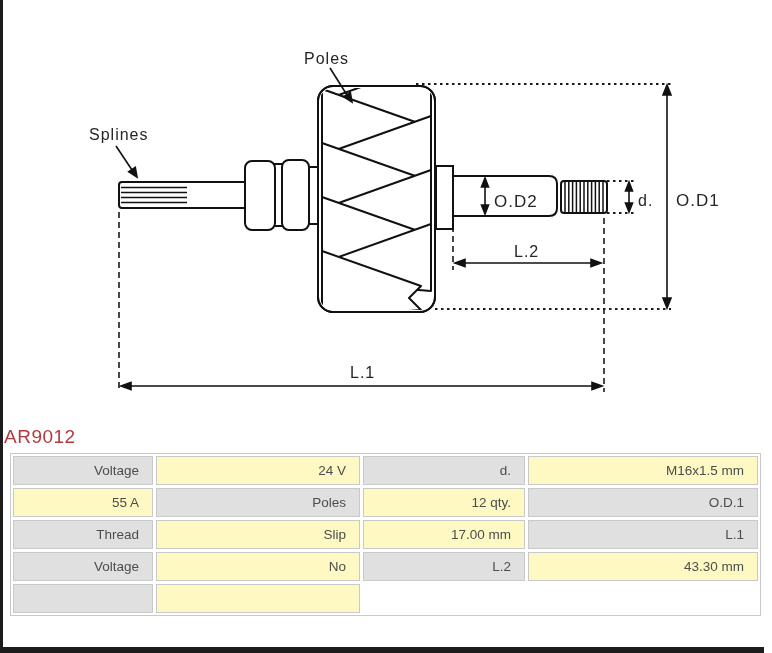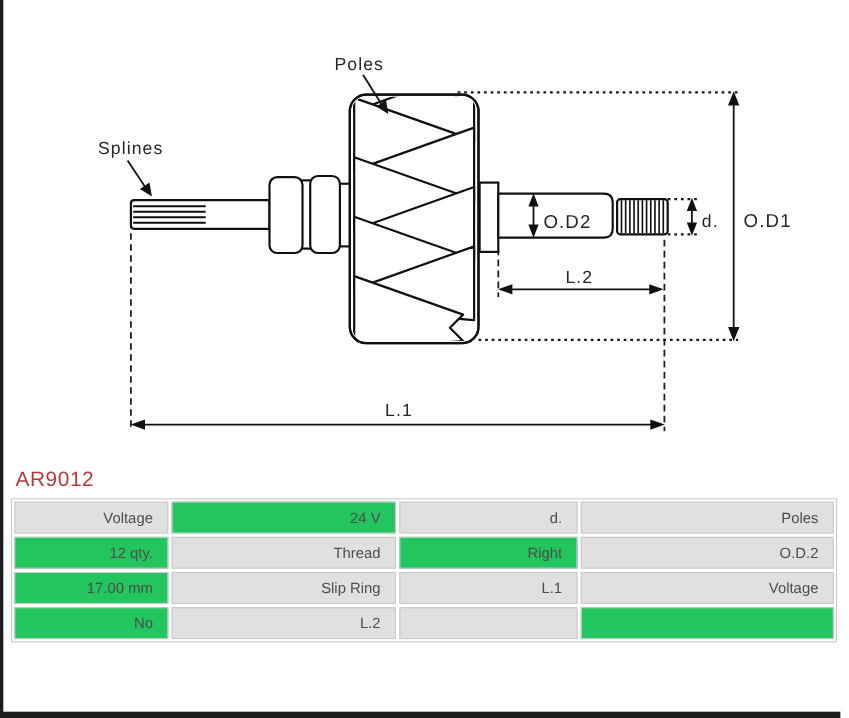--- a/index.html
+++ b/index.html
@@ -8,31 +8,31 @@
   
   .border-left{position:absolute;left:0;top:0;width:3px;height:653px;background:#1c1c1c;}
   .border-bottom{position:absolute;left:0;top:647px;width:772px;height:6px;background:#1c1c1c;}
 
   
   #drawing{position:absolute;left:0;top:0;width:772px;height:420px;}
   .draw-label{font-family:"Liberation Sans",sans-serif;font-size:16px;fill:#262626;letter-spacing:1px;}
   .draw-label-lg{font-family:"Liberation Sans",sans-serif;font-size:17px;fill:#262626;letter-spacing:1px;}
 
   
-  .part-number{position:absolute;left:14px;top:426px;font-size:19px;letter-spacing:.5px;color:#b23b3f;}
+  .part-number{position:absolute;left:4px;top:426px;font-size:19px;letter-spacing:.5px;color:#b23b3f;}
 
   
   .spec-table{position:absolute;left:10px;top:453px;width:745px;
               border:1px solid #c9c9c9;background:#fff;padding:2px;
               display:grid;grid-template-columns:140px 204px 162px 1fr;gap:3px;}
   .cell{height:29px;display:flex;align-items:center;justify-content:flex-end;
         padding-right:13px;font-size:13.5px;color:#4d4d4d;border:1px solid #c9c9c9;
         box-sizing:border-box;white-space:nowrap;}
   .cell.label{background:#e0e0e0;}
-  .cell.value{background:#22c55e;}
+  .cell.value{background:#fef9c3;}
 </style>
 </head>
 <body>
 
 <div id="page">
 
   <svg id="drawing" viewBox="0 0 772 420" xmlns="http://www.w3.org/2000/svg">
     <defs>
       <clipPath id="packClip">
           <rect x="320" y="88" width="113" height="222" rx="13"></rect>
@@ -157,35 +157,37 @@
     <text class="draw-label" x="350" y="378">L.1</text>
   </svg>
 
   <div class="part-number">AR9012</div>
 
   <div class="spec-table">
 
     <div class="cell label">Voltage</div>
     <div class="cell value">24 V</div>
     <div class="cell label">d.</div>
+    <div class="cell value">M16x1.5 mm</div>
 
+    <div class="cell value">55 A</div>
     <div class="cell label">Poles</div>
     <div class="cell value">12 qty.</div>
 
+    <div class="cell label">O.D.1</div>
     <div class="cell label">Thread</div>
-    <div class="cell value">Right</div>
+    <div class="cell value">Slip</div>
 
-    <div class="cell label">O.D.2</div>
     <div class="cell value">17.00 mm</div>
-    <div class="cell label">Slip Ring</div>
 
     <div class="cell label">L.1</div>
     <div class="cell label">Voltage</div>
     <div class="cell value">No</div>
 
     <div class="cell label">L.2</div>
+    <div class="cell value">43.30 mm</div>
     <div class="cell label"></div>
     <div class="cell value"></div>
   </div>
 
   <div class="border-left"></div>
   <div class="border-bottom"></div>
 </div>
 
 </body></html>

